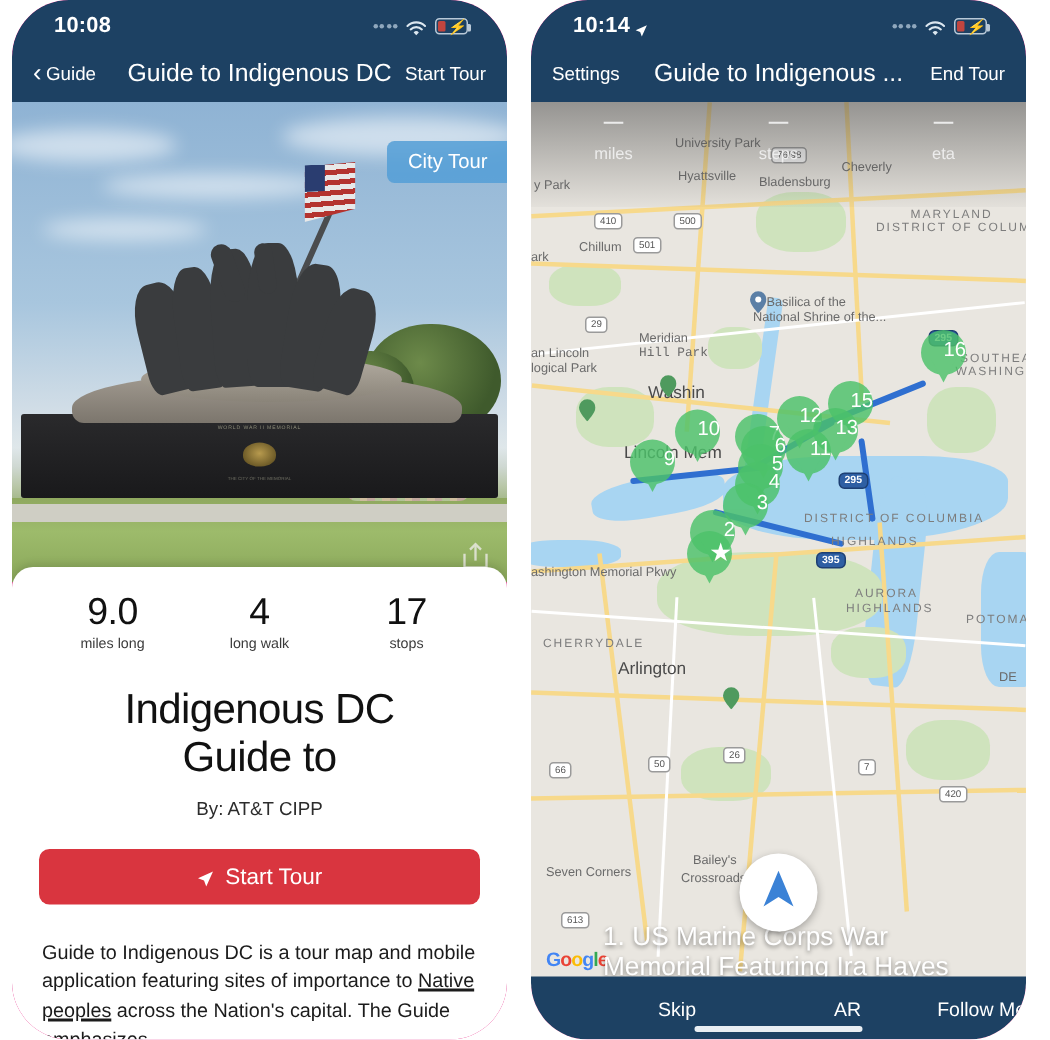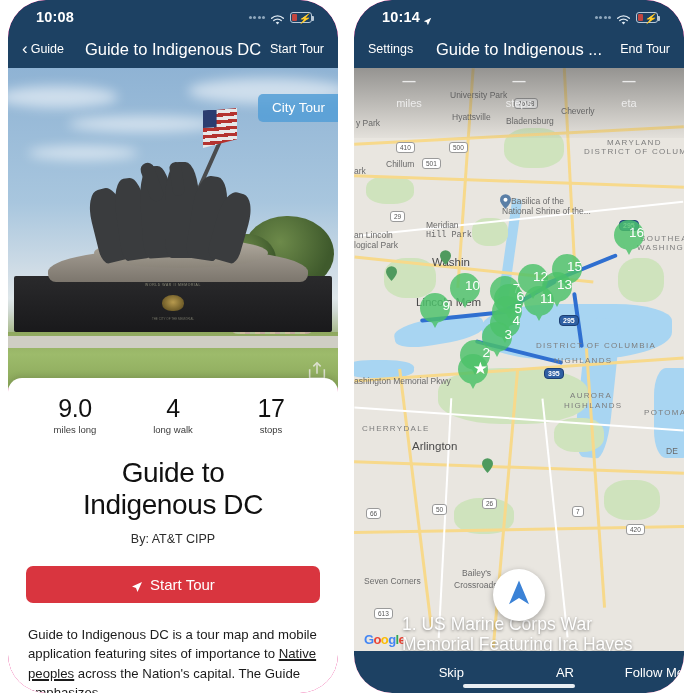--- a/index.html
+++ b/index.html
@@ -282,22 +282,22 @@
           <div class="stat-val">4</div>
           <div class="stat-lbl">long walk</div>
         </div>
         <div class="stat">
           <div class="stat-val">17</div>
           <div class="stat-lbl">stops</div>
         </div>
       </div>
 
       <div class="title">
+        <div>Indigenous DC</div>
         <div>Guide to</div>
-        <div>Indigenous DC</div>
       </div>
       <div class="byline">By: AT&amp;T CIPP</div>
 
       <div class="start-btn">
         <span class="btn-arrow">
           <svg viewBox="0 0 24 24" width="12" height="12" fill="#fff">
                 <path d="M22 2 2 11l8 3 3 8z"></path>
               </svg>
         </span>
         <span>Start Tour</span>

